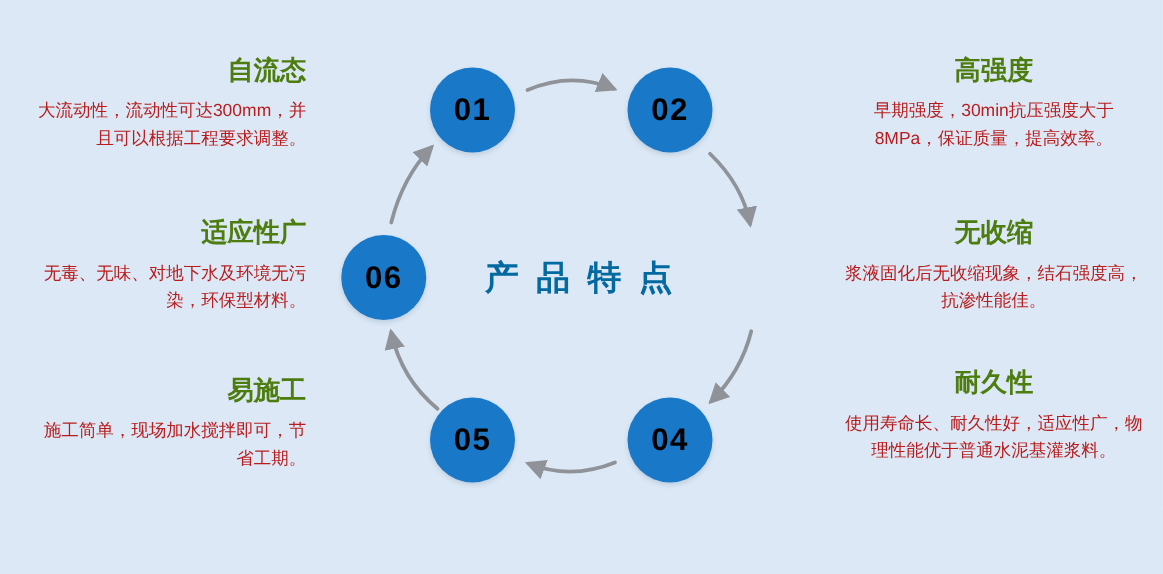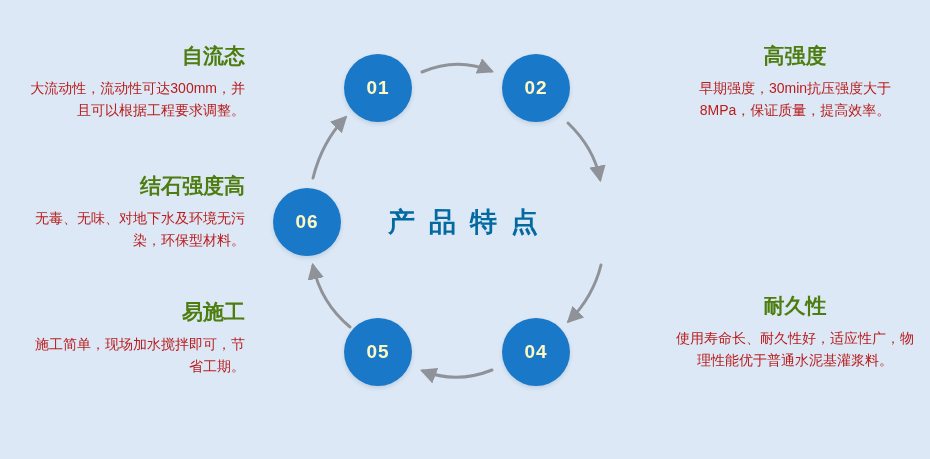--- a/index.html
+++ b/index.html
@@ -15,21 +15,21 @@
   }
   .arrows{position:absolute;left:0;top:0;width:930px;height:459px;pointer-events:none;}
   .step-circle{
     position:absolute;
     width:68px;height:68px;border-radius:50%;
     background:#1a78c8;
     display:flex;align-items:center;justify-content:center;
     box-shadow:0 2px 4px rgba(20,60,110,0.15);
   }
   .step-circle span{
-    color:#fef9c3;font-weight:bold;font-size:19px;letter-spacing:1px;
+    color:#000000;font-weight:bold;font-size:25px;letter-spacing:1px;
   }
   .c01{left:344px;top:54px;}
   .c02{left:502px;top:54px;}
   .c03{left:573px;top:188px;}
   .c04{left:502px;top:318px;text-align:right;}
   .c05{left:344px;top:318px;}
   .c06{left:273px;top:188px;}
   .center-title{
     position:absolute;left:463px;top:222px;
     transform:translate(-50%,-50%);
@@ -93,29 +93,33 @@
   <div class="feature left f1">
     <p class="title">自流态</p>
     <p class="desc">大流动性，流动性可达300mm，并且可以根据工程要求调整。</p>
   </div>
 
   <div class="feature right f2">
     <p class="title">高强度</p>
     <p class="desc">早期强度，30min抗压强度大于8MPa，保证质量，提高效率。</p>
   </div>
 
+  <div class="feature right f3">
+    <p class="title">无收缩</p>
+    <p class="desc">浆液固化后无收缩现象，结石强度高，抗渗性能佳。</p>
+  </div>
 
   <div class="feature right f4">
     <p class="title">耐久性</p>
     <p class="desc">使用寿命长、耐久性好，适应性广，物理性能优于普通水泥基灌浆料。</p>
   </div>
 
   <div class="feature left f5">
     <p class="title">易施工</p>
     <p class="desc">施工简单，现场加水搅拌即可，节省工期。</p>
   </div>
 
   <div class="feature left f6">
-    <p class="title">结石强度高</p>
+    <p class="title">适应性广</p>
     <p class="desc">无毒、无味、对地下水及环境无污染，环保型材料。</p>
   </div>
 
 </div>
 
 </body></html>

